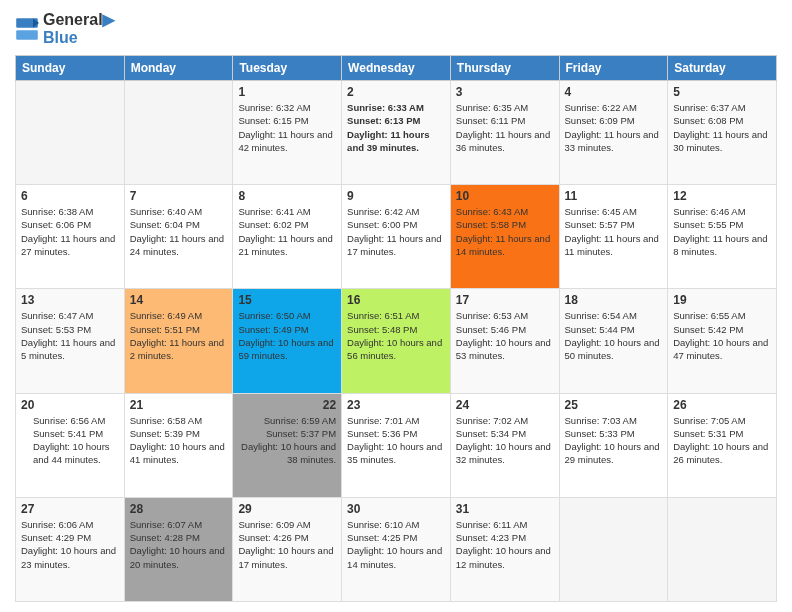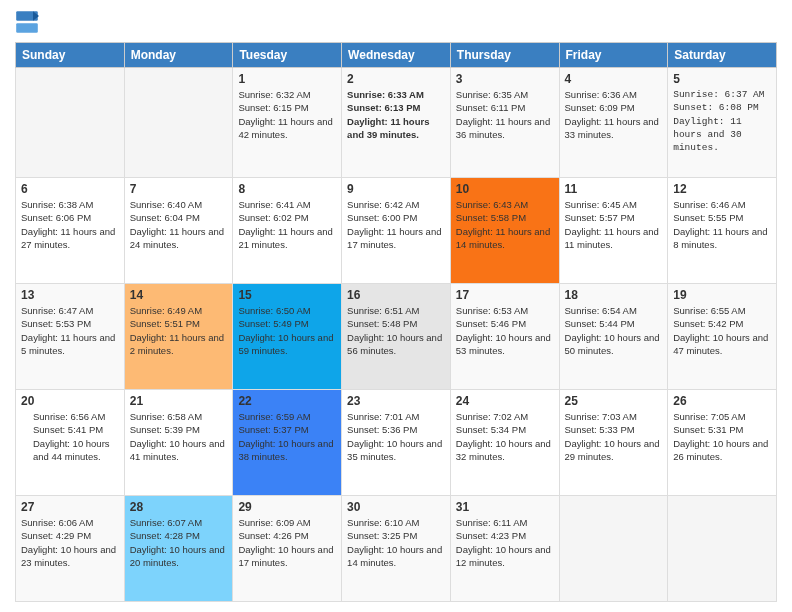--- a/index.html
+++ b/index.html
@@ -99,20 +99,24 @@
 <body>
 
 <div class="page">
   <div class="header">
     <div class="logo">
       <svg class="logo-icon" viewBox="0 0 40 40" xmlns="http://www.w3.org/2000/svg">
         <rect x="2" y="2" width="36" height="16" rx="2" fill="#3a7fc1"></rect>
         <rect x="2" y="22" width="36" height="16" rx="2" fill="#5ba3e0"></rect>
         <polygon points="30,2 40,10 30,18" fill="#1a5a9a"></polygon>
       </svg>
+      <div>
+        <div style="font-size:16px;font-weight:bold;color:#333;">General<span style="color:#3a7fc1;">▶</span></div>
+        <div style="font-size:16px;font-weight:bold;color:#3a7fc1;">Blue</div>
+      </div>
     </div>
     <div class="title-block">
       <div class="month-title"></div>
       <div class="location-title"></div>
     </div>
   </div>
 
   <table class="calendar-table">
     <thead>
       <tr id="weekday-header">
@@ -142,27 +146,27 @@
 Daylight: 11 hours and 39 minutes.</div>
           </td>
           <td style="background: rgb(249, 249, 249);">
             <span class="day-number">3</span>
             <div class="cell-info" style="white-space: pre-line;">Sunrise: 6:35 AM
 Sunset: 6:11 PM
 Daylight: 11 hours and 36 minutes.</div>
           </td>
           <td style="background: rgb(249, 249, 249);">
             <span class="day-number">4</span>
-            <div class="cell-info" style="white-space: pre-line;">Sunrise: 6:36 AM
+            <div class="cell-info" style="white-space: pre-line;">Sunrise: 6:22 AM
 Sunset: 6:09 PM
 Daylight: 11 hours and 33 minutes.</div>
           </td>
           <td style="background: rgb(249, 249, 249);">
             <span class="day-number">5</span>
-            <div class="cell-info" style="white-space: pre-line; font-family: Liberation Mono, monospace;">Sunrise: 6:37 AM
+            <div class="cell-info" style="white-space: pre-line;">Sunrise: 6:37 AM
 Sunset: 6:08 PM
 Daylight: 11 hours and 30 minutes.</div>
           </td>
         </tr>
         <tr>
           <td style="background: rgb(255, 255, 255);">
             <span class="day-number">6</span>
             <div class="cell-info" style="white-space: pre-line;">Sunrise: 6:38 AM
 Sunset: 6:06 PM
 Daylight: 11 hours and 27 minutes.</div>
@@ -216,21 +220,21 @@
             <div class="cell-info" style="white-space: pre-line;">Sunrise: 6:49 AM
 Sunset: 5:51 PM
 Daylight: 11 hours and 2 minutes.</div>
           </td>
           <td style="background: #0ea5e9;">
             <span class="day-number">15</span>
             <div class="cell-info" style="white-space: pre-line;">Sunrise: 6:50 AM
 Sunset: 5:49 PM
 Daylight: 10 hours and 59 minutes.</div>
           </td>
-          <td style="background: #e5e5e5;">
+          <td style="background: #bef264;">
             <span class="day-number">16</span>
             <div class="cell-info" style="white-space: pre-line;">Sunrise: 6:51 AM
 Sunset: 5:48 PM
 Daylight: 10 hours and 56 minutes.</div>
           </td>
           <td style="background: rgb(249, 249, 249);">
             <span class="day-number">17</span>
             <div class="cell-info" style="white-space: pre-line;">Sunrise: 6:53 AM
 Sunset: 5:46 PM
 Daylight: 10 hours and 53 minutes.</div>
@@ -254,21 +258,21 @@
             <div class="cell-info" style="white-space: pre-line; margin-left: 12px;">Sunrise: 6:56 AM
 Sunset: 5:41 PM
 Daylight: 10 hours and 44 minutes.</div>
           </td>
           <td style="background: rgb(255, 255, 255);">
             <span class="day-number">21</span>
             <div class="cell-info" style="white-space: pre-line;">Sunrise: 6:58 AM
 Sunset: 5:39 PM
 Daylight: 10 hours and 41 minutes.</div>
           </td>
-          <td style="background: #3b82f6;">
+          <td style="background: #a3a3a3; text-align: right;">
             <span class="day-number">22</span>
             <div class="cell-info" style="white-space: pre-line;">Sunrise: 6:59 AM
 Sunset: 5:37 PM
 Daylight: 10 hours and 38 minutes.</div>
           </td>
           <td style="background: rgb(255, 255, 255);">
             <span class="day-number">23</span>
             <div class="cell-info" style="white-space: pre-line;">Sunrise: 7:01 AM
 Sunset: 5:36 PM
 Daylight: 10 hours and 35 minutes.</div>
@@ -292,36 +296,36 @@
 Daylight: 10 hours and 26 minutes.</div>
           </td>
         </tr>
         <tr>
           <td style="background: rgb(249, 249, 249);">
             <span class="day-number">27</span>
             <div class="cell-info" style="white-space: pre-line;">Sunrise: 6:06 AM
 Sunset: 4:29 PM
 Daylight: 10 hours and 23 minutes.</div>
           </td>
-          <td style="background: #7dd3fc;">
+          <td style="background: #a3a3a3;">
             <span class="day-number">28</span>
             <div class="cell-info" style="white-space: pre-line;">Sunrise: 6:07 AM
 Sunset: 4:28 PM
 Daylight: 10 hours and 20 minutes.</div>
           </td>
           <td style="background: rgb(249, 249, 249);">
             <span class="day-number">29</span>
             <div class="cell-info" style="white-space: pre-line;">Sunrise: 6:09 AM
 Sunset: 4:26 PM
 Daylight: 10 hours and 17 minutes.</div>
           </td>
           <td style="background: rgb(249, 249, 249);">
             <span class="day-number">30</span>
             <div class="cell-info" style="white-space: pre-line;">Sunrise: 6:10 AM
-Sunset: 3:25 PM
+Sunset: 4:25 PM
 Daylight: 10 hours and 14 minutes.</div>
           </td>
           <td style="background: rgb(249, 249, 249);">
             <span class="day-number">31</span>
             <div class="cell-info" style="white-space: pre-line;">Sunrise: 6:11 AM
 Sunset: 4:23 PM
 Daylight: 10 hours and 12 minutes.</div>
           </td>
           <td class="empty-cell"></td>
           <td class="empty-cell"></td>

